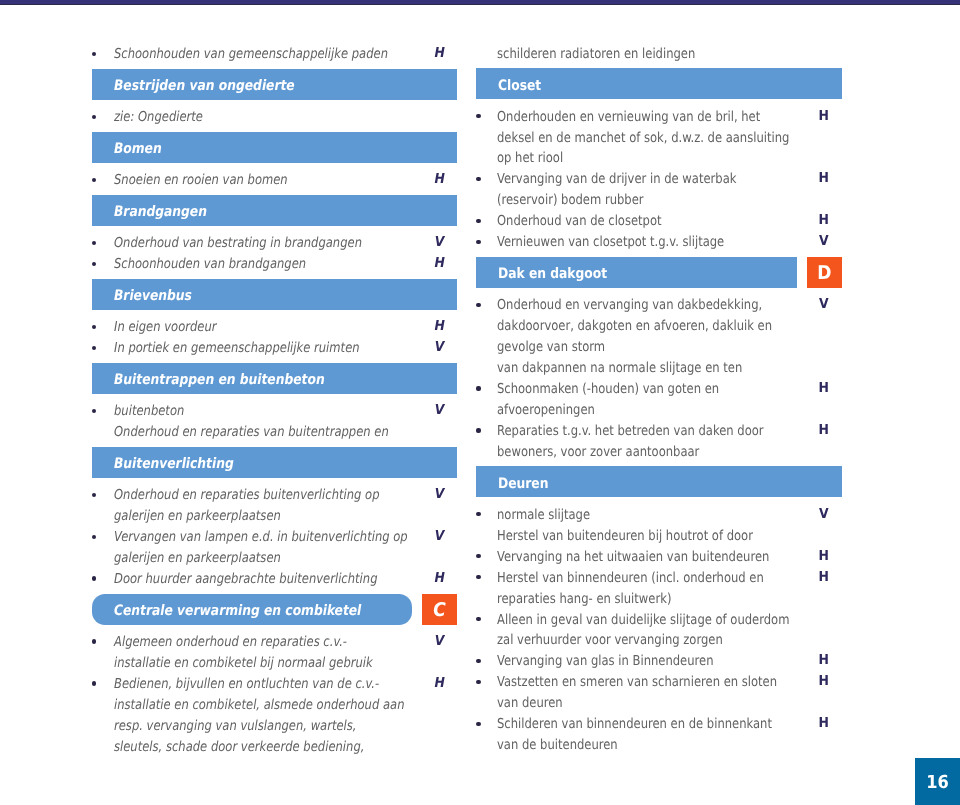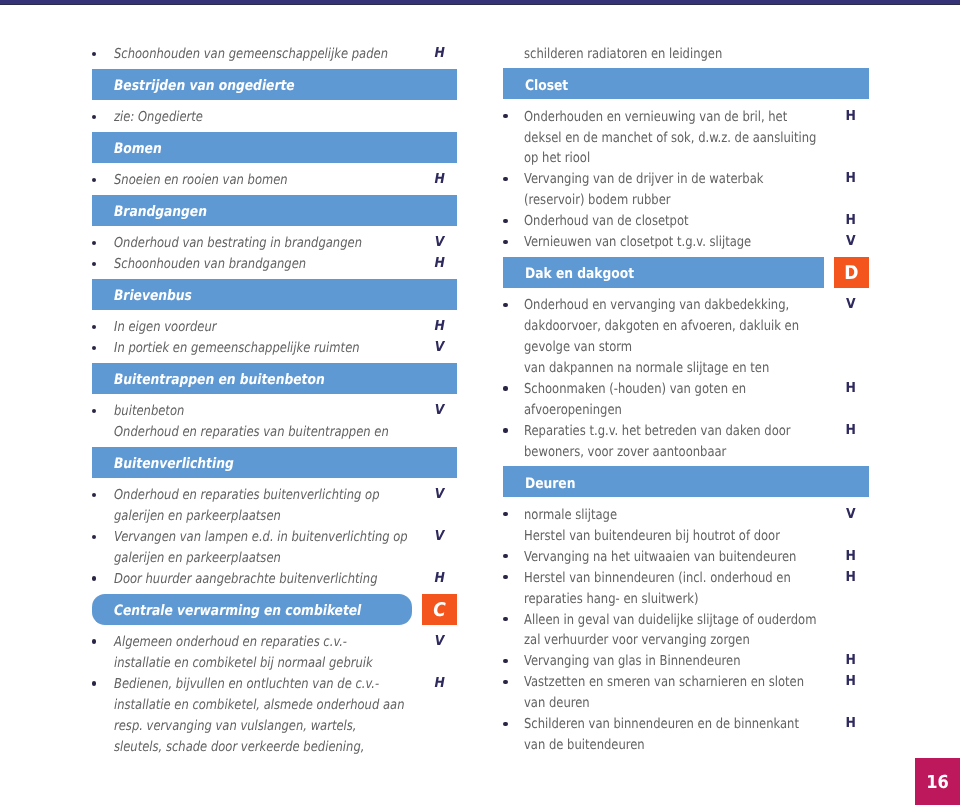--- a/index.html
+++ b/index.html
@@ -5,21 +5,21 @@
 <style>
   html,body{margin:0;padding:0;}
   body{width:960px;height:805px;background:#ffffff;
        font-family:"DejaVu Sans",sans-serif;font-stretch:condensed;
        overflow:hidden;position:relative;-webkit-font-smoothing:antialiased;text-rendering:geometricPrecision;}
   .topbar{position:absolute;left:0;top:0;width:960px;height:5px;background:#363277;box-sizing:border-box;border-bottom:1px solid #2b2a4a;}
   .pageroot{position:absolute;left:0;top:0;width:960px;height:805px;}
 
   .col{position:absolute;width:365px;}
   .col-left{left:92px;top:43.23px;font-style:italic;}
-  .col-right{left:503px;top:42.58px;width:366px;}
+  .col-right{left:476px;top:42.58px;width:366px;}
 
   
   .sec{display:flex;align-items:stretch;margin:4.7px 0 6.42px 0;height:31px;}
   .secbar{background:#5f99d3;color:#ffffff;
           display:flex;align-items:center;padding-left:21.5px;box-sizing:border-box;flex:1 1 auto;}
   .secbar > span{font-weight:bold;font-size:14.4px;letter-spacing:-0.02px;display:inline-block;
           transform:scaleX(0.951) translateY(2px) translateZ(0);transform-origin:left center;white-space:nowrap;}
   .sec.badge-c .secbar{flex:0 0 320px;border-radius:13px;}
   .sec.badge-d .secbar{flex:0 0 321px;}
   .badge{transform:translateZ(0);width:36.2px;margin-left:9.8px;background:#f4551c;color:#fff;font-weight:bold;font-size:19px;
@@ -30,21 +30,21 @@
   .col-right .row{padding-left:21.1px;}
   .col-right .bullet{left:0.4px;}
   .col-right .code{right:8.2px;}
   .bullet{position:absolute;left:-0.3px;top:8.45px;width:4.2px;height:4.2px;border-radius:50%;background:#2a2545;}
   .txt{line-height:20.95px;height:20.95px;}
   .txt > span{color:#616161;font-size:13.7px;letter-spacing:0;display:inline-block;
         transform:scaleX(0.9395) translateZ(0);transform-origin:left center;white-space:nowrap;line-height:20.95px;}
   .code{position:absolute;right:7.4px;top:0;width:20px;text-align:center;transform:translateZ(0);font-weight:bold;color:#2f2a5e;font-size:13.8px;
         line-height:20.95px;letter-spacing:0;}
 
-  .pagenum{transform:translateZ(0);position:absolute;left:915px;top:758px;width:45px;height:47px;background:#be185d;
+  .pagenum{transform:translateZ(0);position:absolute;left:915px;top:758px;width:45px;height:47px;background:#0369a1;
            color:#fff;font-weight:bold;font-size:18px;display:flex;align-items:center;justify-content:center;line-height:1;padding-top:2px;box-sizing:border-box;}
 </style>
 </head>
 <body>
 
 <div class="topbar"></div>
 <div class="pageroot">
   <div class="col col-left" id="colL">
       <div class="row">
         <span class="bullet"></span>

